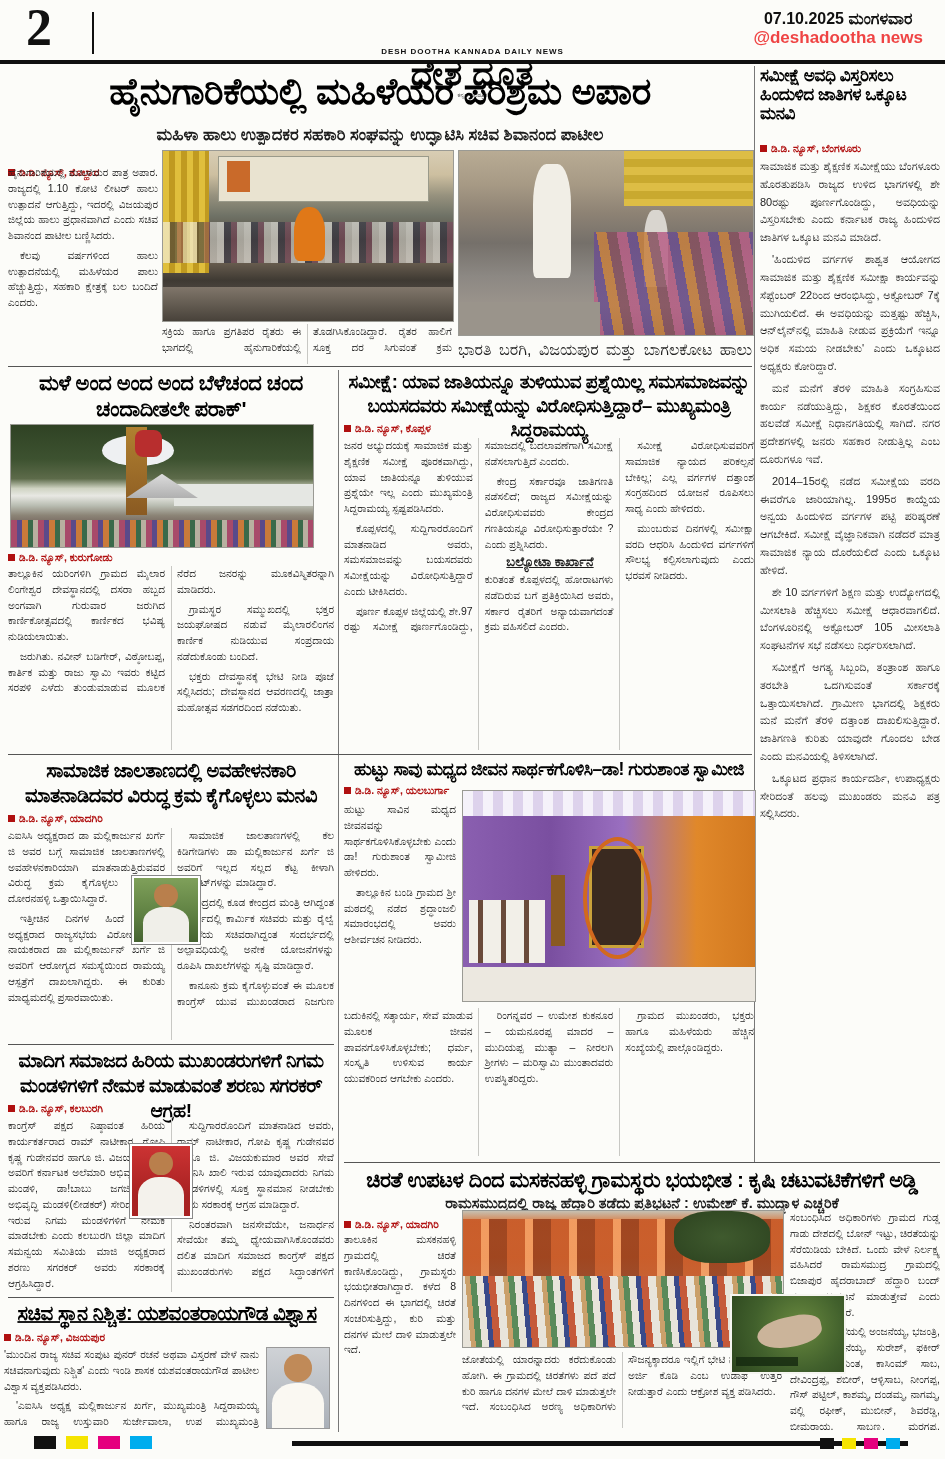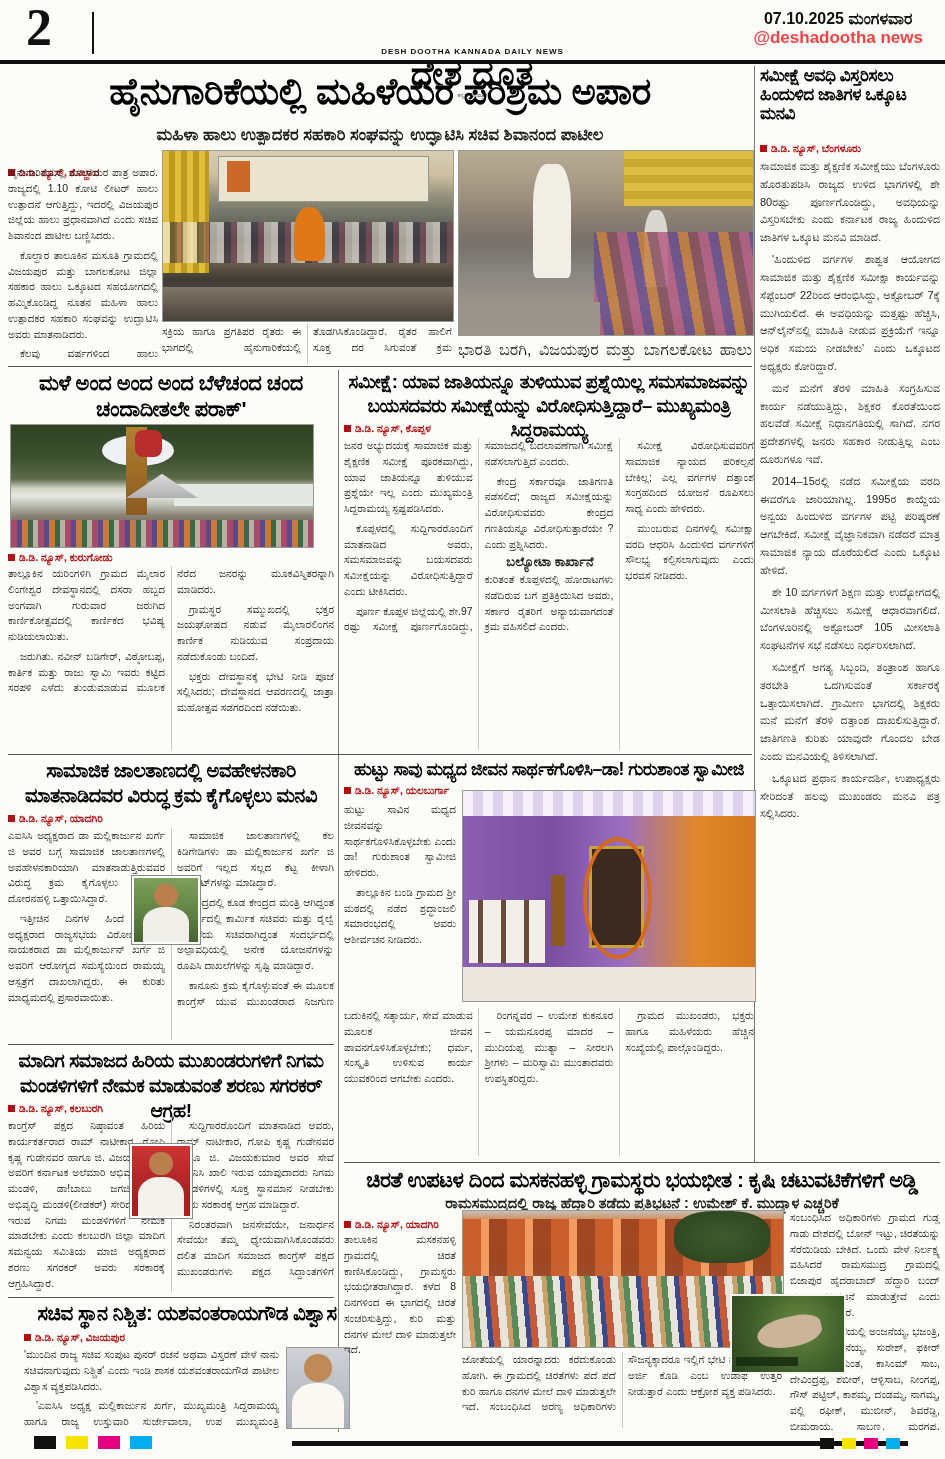--- a/index.html
+++ b/index.html
@@ -44,38 +44,38 @@
   #b-art{left:8px;top:370px;width:326px;height:382px;}
   #b-headline{font-size:21px;line-height:26px;}
   #b-photo{left:2px;top:54px;width:302px;height:122px;}
   #b-byline{position:absolute;left:0;top:181px;}
   #b-body{position:absolute;left:0;top:196px;width:326px;height:184px;}
   #c-art{left:344px;top:370px;width:410px;height:382px;}
   #c-headline{font-size:18.5px;line-height:24px;}
   #c-byline{position:absolute;left:0;top:52px;}
   #c-body{position:absolute;left:0;top:68px;width:410px;height:312px;}
   #c-subhead-float{position:absolute;left:142px;top:182px;width:128px;background:#fcfcf9;
-                   font-size:13px;font-weight:bold;text-align:center;padding:2px 0;}
+                   font-size:13px;font-weight:bold;text-align:center;padding:2px 0;text-decoration:underline;}
   #d-art{left:8px;top:758px;width:326px;height:284px;}
   #d-headline{font-size:19.5px;line-height:25px;}
   #d-byline{position:absolute;left:0;top:54px;}
   #d-body{position:absolute;left:0;top:70px;width:326px;height:212px;}
   #photo-d{left:124px;top:118px;width:64px;height:64px;border:2px solid #fff;outline:1px solid #888;}
   #e-art{left:344px;top:758px;width:410px;height:402px;}
   #e-headline{font-size:17.5px;line-height:23px;}
   #e-byline{position:absolute;left:0;top:26px;}
   #e-leftcol{position:absolute;left:0;top:44px;width:112px;height:198px;}
   #photo-e{left:118px;top:32px;width:292px;height:210px;}
   #e-bottom{position:absolute;left:0;top:250px;width:410px;height:148px;}
   #f-art{left:8px;top:1048px;width:326px;height:246px;}
   #f-headline{font-size:19px;line-height:25px;}
   #f-byline{position:absolute;left:0;top:54px;}
   #f-body{position:absolute;left:0;top:70px;width:326px;height:174px;}
   #photo-f{left:122px;top:96px;width:58px;height:70px;border:2px solid #fff;outline:1px solid #888;}
-  #g-art{left:24px;top:1300px;width:326px;height:132px;}
+  #g-art{left:4px;top:1300px;width:326px;height:132px;text-decoration:underline;}
   #g-headline{font-size:20px;line-height:27px;}
   #g-byline{position:absolute;left:0;top:31px;}
   #g-body{position:absolute;left:0;top:47px;width:326px;height:84px;}
   #photo-g{float:right;position:relative;width:62px;height:80px;margin:0 0 3px 7px;
            border:1px solid #999;overflow:hidden;}
   #h-art{left:344px;top:1166px;width:596px;height:266px;}
   #h-headline{font-size:21px;line-height:27px;}
   #h-subhead{position:absolute;left:0;top:29px;width:596px;font-size:14.5px;font-weight:bold;text-align:center;}
   #h-byline{position:absolute;left:0;top:52px;}
   #h-leftcol{position:absolute;left:0;top:66px;width:112px;height:196px;}
@@ -124,21 +124,20 @@
   <div class="rule-h" style="left:8px;top:1297px;width:326px;"></div>
   <div class="rule-h" style="left:344px;top:1162px;width:596px;"></div>
 
   <div class="abs headline" id="a-headline">ಹೈನುಗಾರಿಕೆಯಲ್ಲಿ ಮಹಿಳೆಯರ ಪರಿಶ್ರಮ ಅಪಾರ</div>
   <div class="abs" id="a-subhead">ಮಹಿಳಾ ಹಾಲು ಉತ್ಪಾದಕರ ಸಹಕಾರಿ ಸಂಘವನ್ನು ಉದ್ಘಾಟಿಸಿ ಸಚಿವ ಶಿವಾನಂದ ಪಾಟೀಲ</div>
   <div class="abs byline" id="a-byline">
     <span class="sq"></span><span>ಡಿ.ಡಿ. ನ್ಯೂಸ್, ಕೊಲ್ಹಾರ</span>
   </div>
   <div class="abs body-text" id="a-leftcol">
       <p>ಹೈನುಗಾರಿಕೆಯಲ್ಲಿ ಮಹಿಳೆಯರ ಪಾತ್ರ ಅಪಾರ. ರಾಜ್ಯದಲ್ಲಿ 1.10 ಕೋಟಿ ಲೀಟರ್ ಹಾಲು ಉತ್ಪಾದನೆ ಆಗುತ್ತಿದ್ದು, ಇದರಲ್ಲಿ ವಿಜಯಪುರ ಜಿಲ್ಲೆಯ ಹಾಲು ಪ್ರಧಾನವಾಗಿದೆ ಎಂದು ಸಚಿವ ಶಿವಾನಂದ ಪಾಟೀಲ ಬಣ್ಣಿಸಿದರು.</p>
-      <p>ಕೊಲ್ಹಾರ ತಾಲೂಕಿನ ಮಸೂತಿ ಗ್ರಾಮದಲ್ಲಿ ವಿಜಯಪುರ ಮತ್ತು ಬಾಗಲಕೋಟ ಜಿಲ್ಲಾ ಸಹಕಾರ ಹಾಲು ಒಕ್ಕೂಟದ ಸಹಯೋಗದಲ್ಲಿ ಹಮ್ಮಿಕೊಂಡಿದ್ದ ನೂತನ ಮಹಿಳಾ ಹಾಲು ಉತ್ಪಾದಕರ ಸಹಕಾರಿ ಸಂಘವನ್ನು ಉದ್ಘಾಟಿಸಿ ಅವರು ಮಾತನಾಡಿದರು.</p>
       <p>ಕೆಲವು ವರ್ಷಗಳಿಂದ ಹಾಲು ಉತ್ಪಾದನೆಯಲ್ಲಿ ಮಹಿಳೆಯರ ಪಾಲು ಹೆಚ್ಚುತ್ತಿದ್ದು, ಸಹಕಾರಿ ಕ್ಷೇತ್ರಕ್ಕೆ ಬಲ ಬಂದಿದೆ ಎಂದರು.</p>
     </div>
 
   <div class="photo" id="photo-a1" style="background:linear-gradient(180deg,#d8cdb4 0,#cdbfa0 14%,#97927e 26%,#6f7266 38%,#564f41 52%,#6e6253 64%,#3f3a33 76%,#58504b 88%,#2f2b28 100%);">
     <div class="shape" style="left:0;top:0;width:16%;height:72%;background:repeating-linear-gradient(90deg,#e0bf3c 0 6px,#c09a20 6px 12px);"></div>
     <div class="shape" style="left:19%;top:3%;width:72%;height:26%;background:#e9e3d0;border:1px solid #9a9a8a;"></div>
     <div class="shape" style="left:22%;top:6%;width:8%;height:18%;background:#c96a2a;"></div>
     <div class="shape" style="left:0;top:42%;width:100%;height:24%;background:repeating-linear-gradient(90deg,rgba(245,245,240,.6) 0 7px,rgba(45,45,65,.55) 7px 14px,rgba(125,65,95,.5) 14px 20px,rgba(230,230,225,.55) 20px 27px);"></div>
     <div class="shape" style="left:45%;top:33%;width:11%;height:32%;background:#e07818;border-radius:45% 45% 15% 15%;"></div>
     <div class="shape" style="left:0;bottom:0;width:100%;height:20%;background:linear-gradient(180deg,#80766a,#48423a);"></div>

